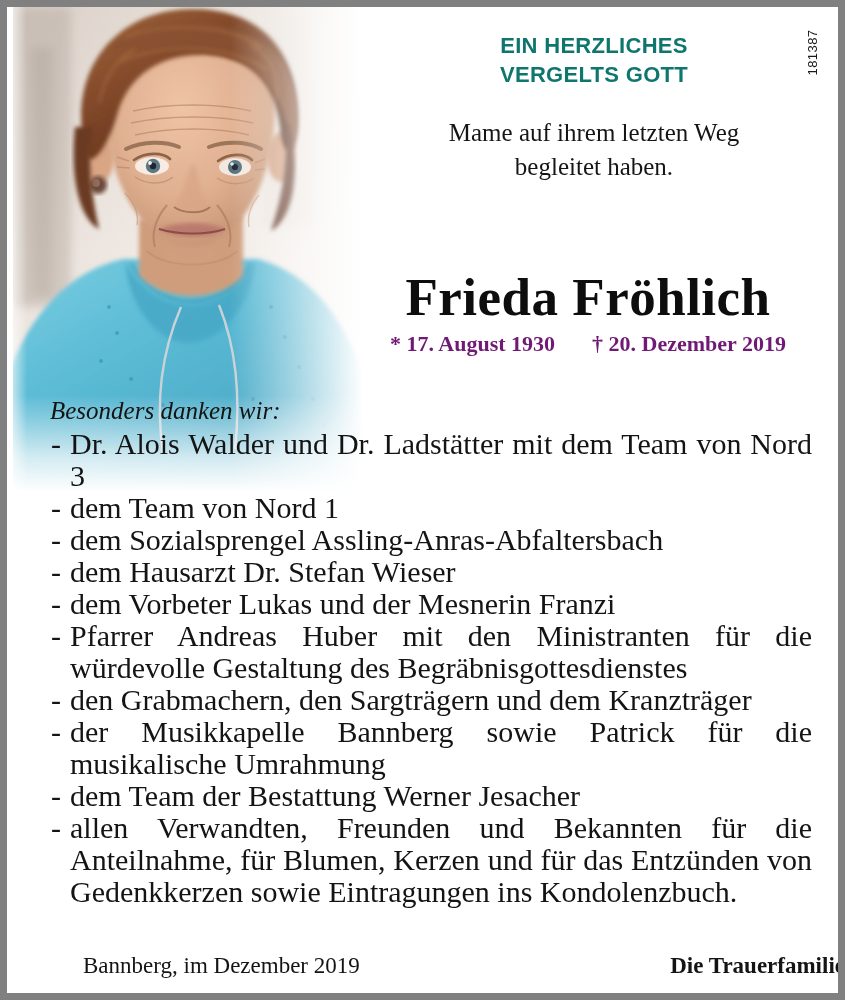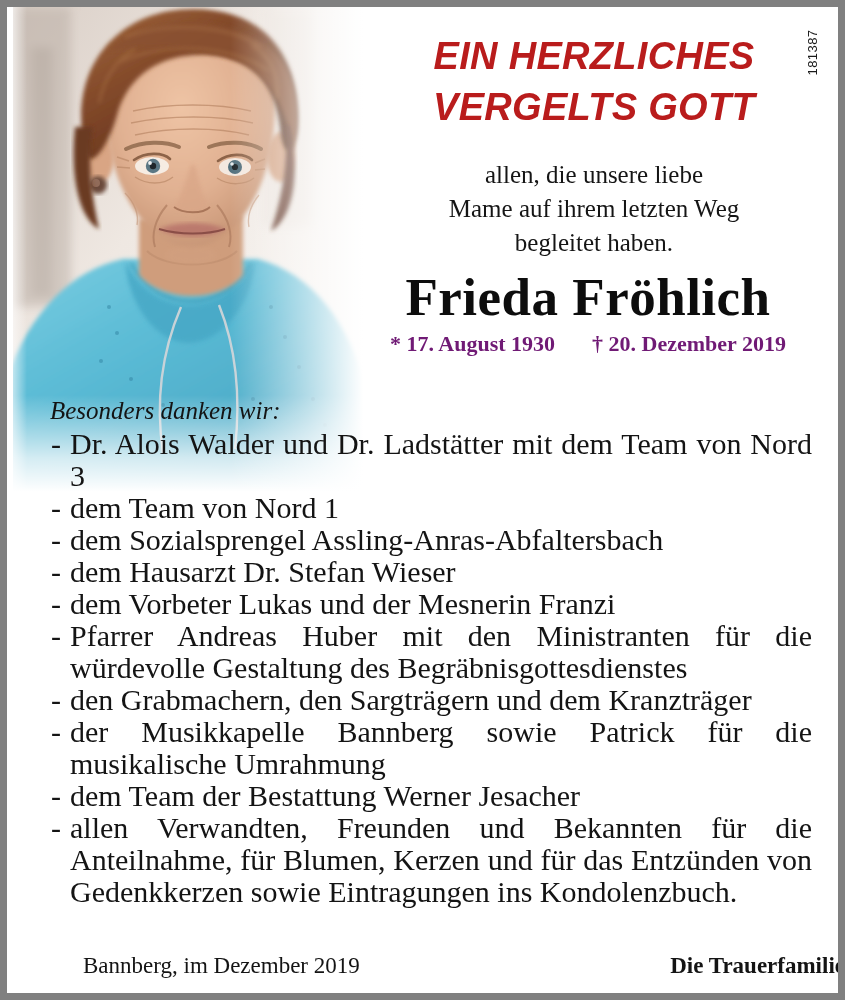--- a/index.html
+++ b/index.html
@@ -77,25 +77,24 @@
     position: absolute;
     left: 356px;
     top: 24px;
     width: 462px;
     text-align: center;
   }
 
   #headline {
     font-family: "Liberation Sans", "DejaVu Sans", sans-serif;
     font-weight: bold;
-    font-size: 38px;
+    font-size: 22px;
     line-height: 1.33;
     letter-spacing: 0.3px;
-    color: #b91c1c;
-    font-style: italic;
+    color: #0f766e;
   }
   #headline .hl-line { display: block; }
 
   #dedication {
     margin-top: 26px;
     font-size: 25px;
     line-height: 1.36;
     color: #151515;
   }
   #dedication .ded-line { display: block; }
@@ -323,21 +322,20 @@
     <div id="photo-fade-right"></div>
 
     <div id="ref-number">181387</div>
 
     <div id="header-block">
       <div id="headline">
         <span class="hl-line">EIN HERZLICHES</span>
         <span class="hl-line">VERGELTS GOTT</span>
       </div>
       <div id="dedication">
-        <span class="ded-line">allen, die unsere liebe</span>
         <span class="ded-line">Mame auf ihrem letzten Weg</span>
         <span class="ded-line">begleitet haben.</span>
       </div>
     </div>
 
     <div id="name-block">
       <div id="deceased-name">Frieda Fröhlich</div>
       <div id="life-dates">
         <span>*</span>
         <span>17. August 1930</span>

